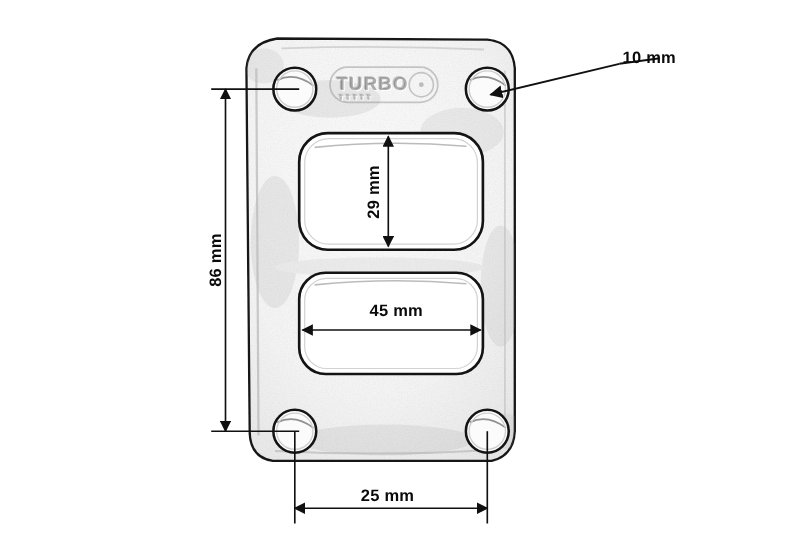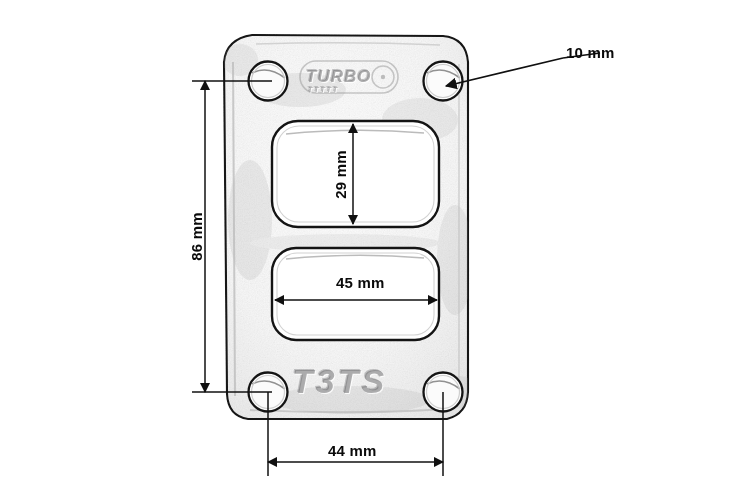--- a/index.html
+++ b/index.html
@@ -42,21 +42,20 @@
   .emboss-text {
     position: absolute;
     font-family: "Liberation Sans", sans-serif;
     font-weight: bold;
     white-space: nowrap;
     line-height: 1;
     color: rgba(110,110,112,0.55);
     text-shadow:
        1px 1px 0 rgba(255,255,255,0.85),
       -1px -1px 0 rgba(80,80,82,0.30);
-    font-style: italic;
   }
   #part-t3ts {
     font-size: 34px;
     letter-spacing: 3px;
   }
   #part-turbo {
     font-size: 17px;
     letter-spacing: 1px;
   }
   #part-turbo-sub {
@@ -216,21 +215,20 @@
   </svg>
 
   <div class="dim-label" id="label-10mm" style="left:566px; top:45px;">10 mm</div>
 
   <div class="dim-label vertical" id="label-86mm" style="left:166px; top:229px; width:60px; text-align:center;">86 mm</div>
 
   <div class="dim-label vertical" id="label-29mm" style="left:310px; top:167px; width:60px; text-align:center;">29 mm</div>
 
   <div class="dim-label" id="label-45mm" style="left:336px; top:275px;">45 mm</div>
 
-  <div class="dim-label" id="label-44mm" style="left:328px; top:443px;">44 mm</div>
+  <div class="dim-label" id="label-44mm" style="left:328px; top:443px;">25 mm</div>
 
   <div class="emboss-text" id="part-turbo" style="left:306px; top:68px;">TURBO</div>
 
   <div class="emboss-text" id="part-turbo-sub" style="left:308px; top:86px;">TTTTT</div>
 
-  <div class="emboss-text" id="part-t3ts" style="left:292px; top:364px;">T3TS</div>
 
 </div>
 
 </body></html>

